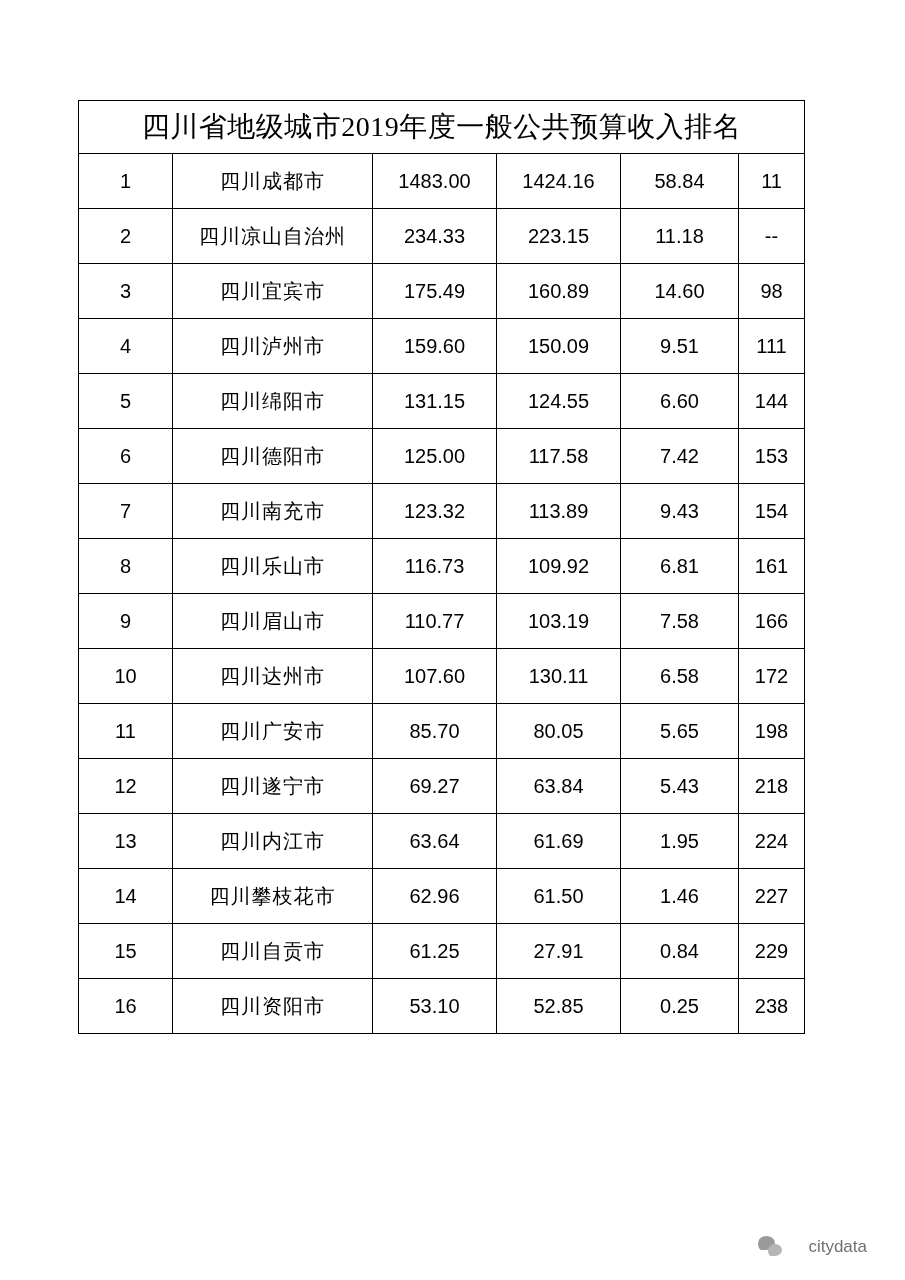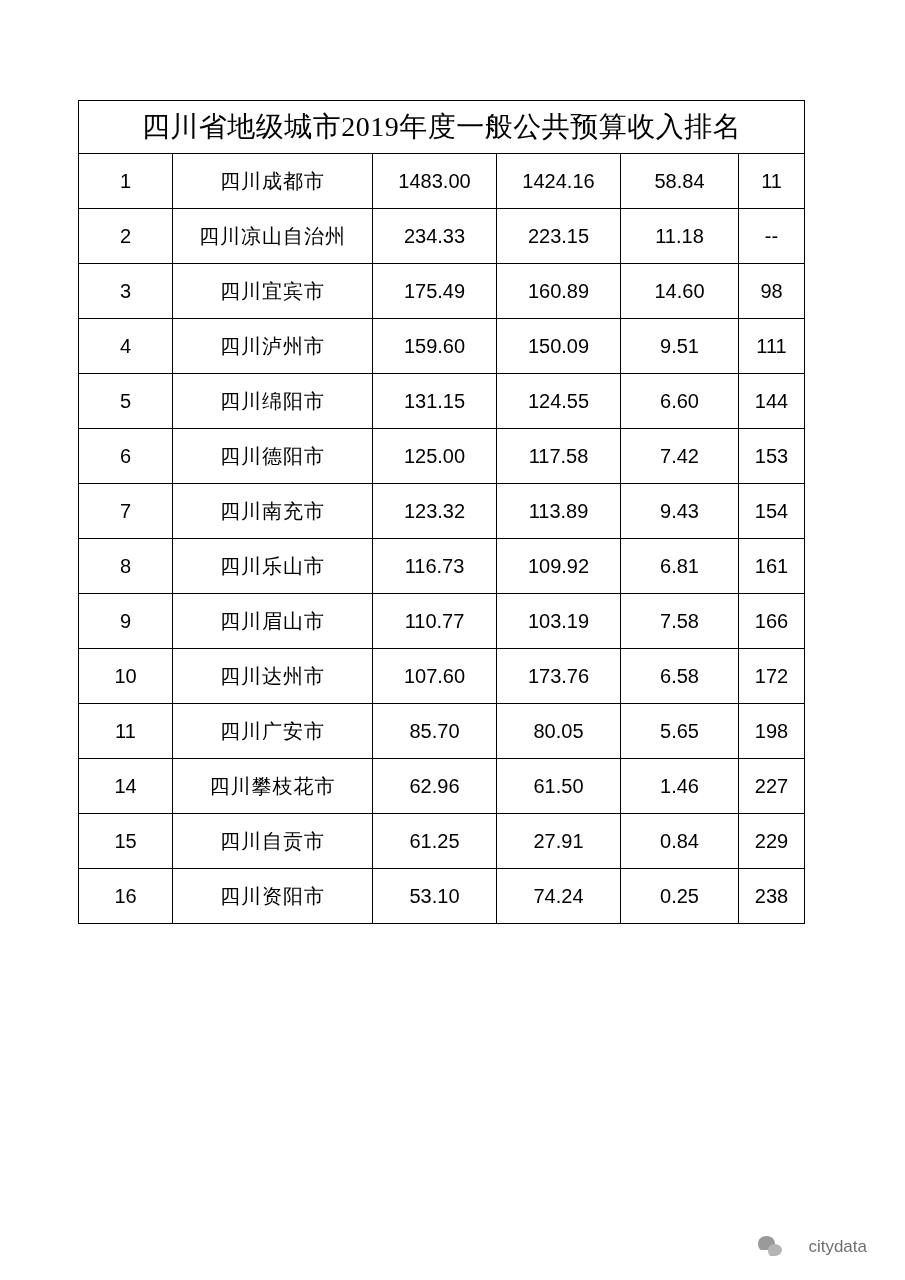--- a/index.html
+++ b/index.html
@@ -205,53 +205,69 @@
             <td class="city-name">四川眉山市</td>
             <td class="num">110.77</td>
             <td class="num">103.19</td>
             <td class="num">7.58</td>
             <td class="natrank">166</td>
           </tr>
           <tr class="body-row">
             <td class="rank-idx">10</td>
             <td class="city-name">四川达州市</td>
             <td class="num">107.60</td>
-            <td class="num">173.76</td>
+            <td class="num">130.11</td>
             <td class="num">6.58</td>
             <td class="natrank">172</td>
           </tr>
           <tr class="body-row">
             <td class="rank-idx">11</td>
             <td class="city-name">四川广安市</td>
             <td class="num">85.70</td>
             <td class="num">80.05</td>
             <td class="num">5.65</td>
             <td class="natrank">198</td>
           </tr>
           <tr class="body-row">
+            <td class="rank-idx">12</td>
+            <td class="city-name">四川遂宁市</td>
+            <td class="num">69.27</td>
+            <td class="num">63.84</td>
+            <td class="num">5.43</td>
+            <td class="natrank">218</td>
+          </tr>
+          <tr class="body-row">
+            <td class="rank-idx">13</td>
+            <td class="city-name">四川内江市</td>
+            <td class="num">63.64</td>
+            <td class="num">61.69</td>
+            <td class="num">1.95</td>
+            <td class="natrank">224</td>
+          </tr>
+          <tr class="body-row">
             <td class="rank-idx">14</td>
             <td class="city-name">四川攀枝花市</td>
             <td class="num">62.96</td>
             <td class="num">61.50</td>
             <td class="num">1.46</td>
             <td class="natrank">227</td>
           </tr>
           <tr class="body-row">
             <td class="rank-idx">15</td>
             <td class="city-name">四川自贡市</td>
             <td class="num">61.25</td>
             <td class="num">27.91</td>
             <td class="num">0.84</td>
             <td class="natrank">229</td>
           </tr>
           <tr class="body-row">
             <td class="rank-idx">16</td>
             <td class="city-name">四川资阳市</td>
             <td class="num">53.10</td>
-            <td class="num">74.24</td>
+            <td class="num">52.85</td>
             <td class="num">0.25</td>
             <td class="natrank">238</td>
           </tr>
         </tbody>
     </table>
   </div>
 
   <div class="footer-logo">
     <span class="wechat-badge">
       <span class="b1"></span>

